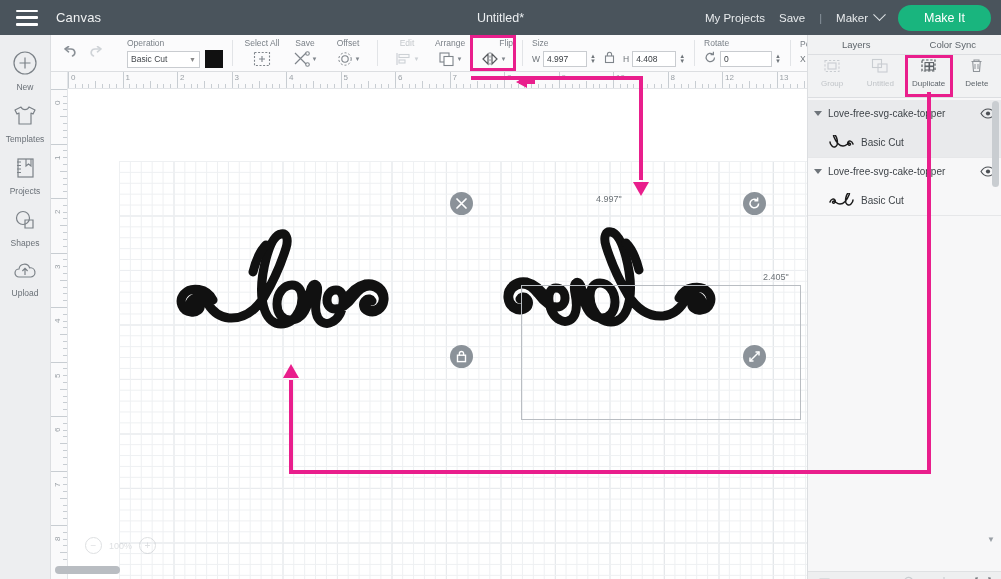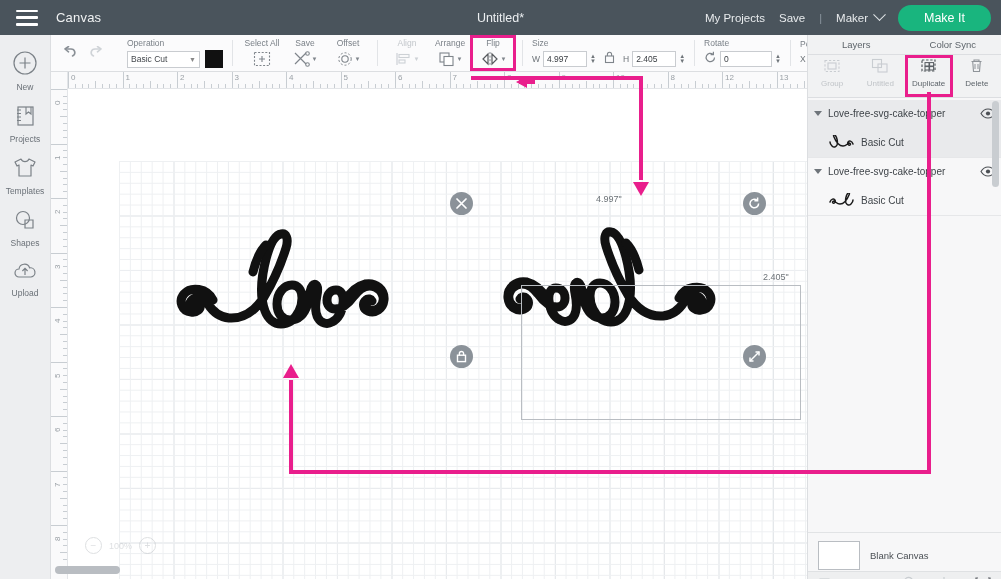--- a/index.html
+++ b/index.html
@@ -57,21 +57,21 @@
   .op-select { width: 73px; height: 17px; border: 1px solid #c9ccd0; background: #fff;
     font-size: 8.5px; color: #44484d; display: flex; align-items: center; padding: 0 3px; cursor: pointer; }
   .op-select .caret { margin-left: auto; font-size: 7px; color: #888; }
   .swatch { width: 18px; height: 18px; background: #111111; cursor: pointer; }
   .tool-btn { width: 40px; text-align: center; cursor: pointer; }
   .tool-btn .t-lab { font-size: 8.5px; color: #7a8087; display: block; margin-bottom: 1px; }
   .tool-btn.disabled .t-lab { color: #c3c7cb; }
   .tool-ico { height: 19px; display: flex; align-items: center; justify-content: center; gap: 1px; }
   .mini-caret { font-size: 6px; color: #80868c; }
   .flip-wrap { position: relative; }
-  .flip-hl { outline: 3px solid #e91e8c; }
+  .flip-hl { outline: 3px solid #e91e8c; text-align: right; }
   .num-row { display: flex; align-items: center; gap: 3px; }
   .num-lab { font-size: 8.5px; color: #6d7378; }
   .num-box { width: 44px; height: 16px; border: 1px solid #c9ccd0; background: #fff; font-size: 8.5px;
     color: #3c4045; display: flex; align-items: center; padding: 0 3px; }
   .spin { display: flex; flex-direction: column; justify-content: center; line-height: 5px;
     font-size: 6px; color: #6f757a; cursor: pointer; }
   .lock-ico { margin: 0 5px; }
 
   
   .flip-menu {
@@ -177,35 +177,35 @@
       <span class="sb-ico">
         <svg width="26" height="26" viewBox="0 0 26 26">
             <circle cx="13" cy="13" r="11" fill="none" stroke="#7b8187" stroke-width="1.2"></circle>
             <path d="M13 7.5v11M7.5 13h11" stroke="#7b8187" stroke-width="1.2"></path>
           </svg>
       </span>
       <span class="sb-label">New</span>
     </div>
     <div class="sb-item">
       <span class="sb-ico">
+        <svg width="26" height="24" viewBox="0 0 26 24">
+            <path d="M9 3L3 6l2 4 2-1v11h12V9l2 1 2-4-6-3c-.8 1.8-2.2 2.6-4 2.6S9.8 4.8 9 3z" fill="none" stroke="#7b8187" stroke-width="1.2" stroke-linejoin="round"></path>
+          </svg>
+      </span>
+      <span class="sb-label">Templates</span>
+    </div>
+    <div class="sb-item">
+      <span class="sb-ico">
         <svg width="24" height="24" viewBox="0 0 24 24">
             <rect x="5" y="3" width="15" height="18" fill="none" stroke="#7b8187" stroke-width="1.2"></rect>
             <path d="M4 6h4M4 9.5h4M4 13h4M4 16.5h4" stroke="#7b8187" stroke-width="1.1"></path>
             <path d="M13 3v7l2.5-2L18 10V3" fill="none" stroke="#7b8187" stroke-width="1.1"></path>
           </svg>
       </span>
       <span class="sb-label">Projects</span>
-    </div>
-    <div class="sb-item">
-      <span class="sb-ico">
-        <svg width="26" height="24" viewBox="0 0 26 24">
-            <path d="M9 3L3 6l2 4 2-1v11h12V9l2 1 2-4-6-3c-.8 1.8-2.2 2.6-4 2.6S9.8 4.8 9 3z" fill="none" stroke="#7b8187" stroke-width="1.2" stroke-linejoin="round"></path>
-          </svg>
-      </span>
-      <span class="sb-label">Templates</span>
     </div>
     <div class="sb-item">
       <span class="sb-ico">
         <svg width="24" height="24" viewBox="0 0 24 24">
             <circle cx="10" cy="10" r="6.5" fill="none" stroke="#7b8187" stroke-width="1.2"></circle>
             <path d="M12 12h8v8h-8z" fill="none" stroke="#7b8187" stroke-width="1.2"></path>
           </svg>
       </span>
       <span class="sb-label">Shapes</span>
     </div>
@@ -281,21 +281,21 @@
             </svg>
           <span class="mini-caret">▼</span>
         </span>
       </div>
     </div>
 
     <div class="tbar-div"></div>
 
     <div class="tbar-group" style="gap:3px;">
       <div class="tool-btn disabled">
-        <span class="t-lab">Align</span>
+        <span class="t-lab">Edit</span>
         <span class="tool-ico">
           <svg width="18" height="16" viewBox="0 0 18 16">
               <path d="M2 2v12" stroke="#cdd1d5" stroke-width="1.2"></path>
               <rect x="4" y="3.5" width="10" height="3" fill="none" stroke="#cdd1d5" stroke-width="1.1"></rect>
               <rect x="4" y="9" width="6" height="3" fill="none" stroke="#cdd1d5" stroke-width="1.1"></rect>
             </svg>
           <span class="mini-caret" style="color:#cdd1d5;">▼</span>
         </span>
       </div>
       <div class="tool-btn">
@@ -333,21 +333,21 @@
           </div>
           <span class="spin">▲<br>▼</span>
           <span class="lock-ico">
             <svg width="11" height="13" viewBox="0 0 11 13">
                 <rect x="1.5" y="5" width="8" height="6.5" fill="none" stroke="#7f858b" stroke-width="1.1"></rect>
                 <path d="M3.4 5V3.4a2.1 2.1 0 014.2 0V5" fill="none" stroke="#7f858b" stroke-width="1.1"></path>
               </svg>
           </span>
           <span class="num-lab">H</span>
           <div class="num-box">
-            <span>2.405</span>
+            <span>4.408</span>
           </div>
           <span class="spin">▲<br>▼</span>
         </div>
       </div>
     </div>
 
     <div class="tbar-div"></div>
 
     <div class="tbar-group">
       <div class="field-col">
@@ -741,24 +741,20 @@
               </svg>
           </span>
           <span class="lsub-name">Basic Cut</span>
         </div>
       </div>
     </div>
 
     <div class="vscroll"></div>
     <div class="rcollapse">▼</div>
 
-    <div class="canvas-sel">
-      <div class="cs-swatch"></div>
-      <div class="cs-label">Blank Canvas</div>
-    </div>
 
     <div class="bottombar">
       <div class="bb disabled">
         <span>
           <svg width="18" height="16" viewBox="0 0 18 16">
               <rect x="2" y="3" width="9" height="9" fill="none" stroke="#c9cdd1" stroke-width="1.1"></rect>
               <path d="M7 6h8v7H7z" fill="none" stroke="#c9cdd1" stroke-width="1.1" stroke-dasharray="2 1.6"></path>
             </svg>
         </span>
         

